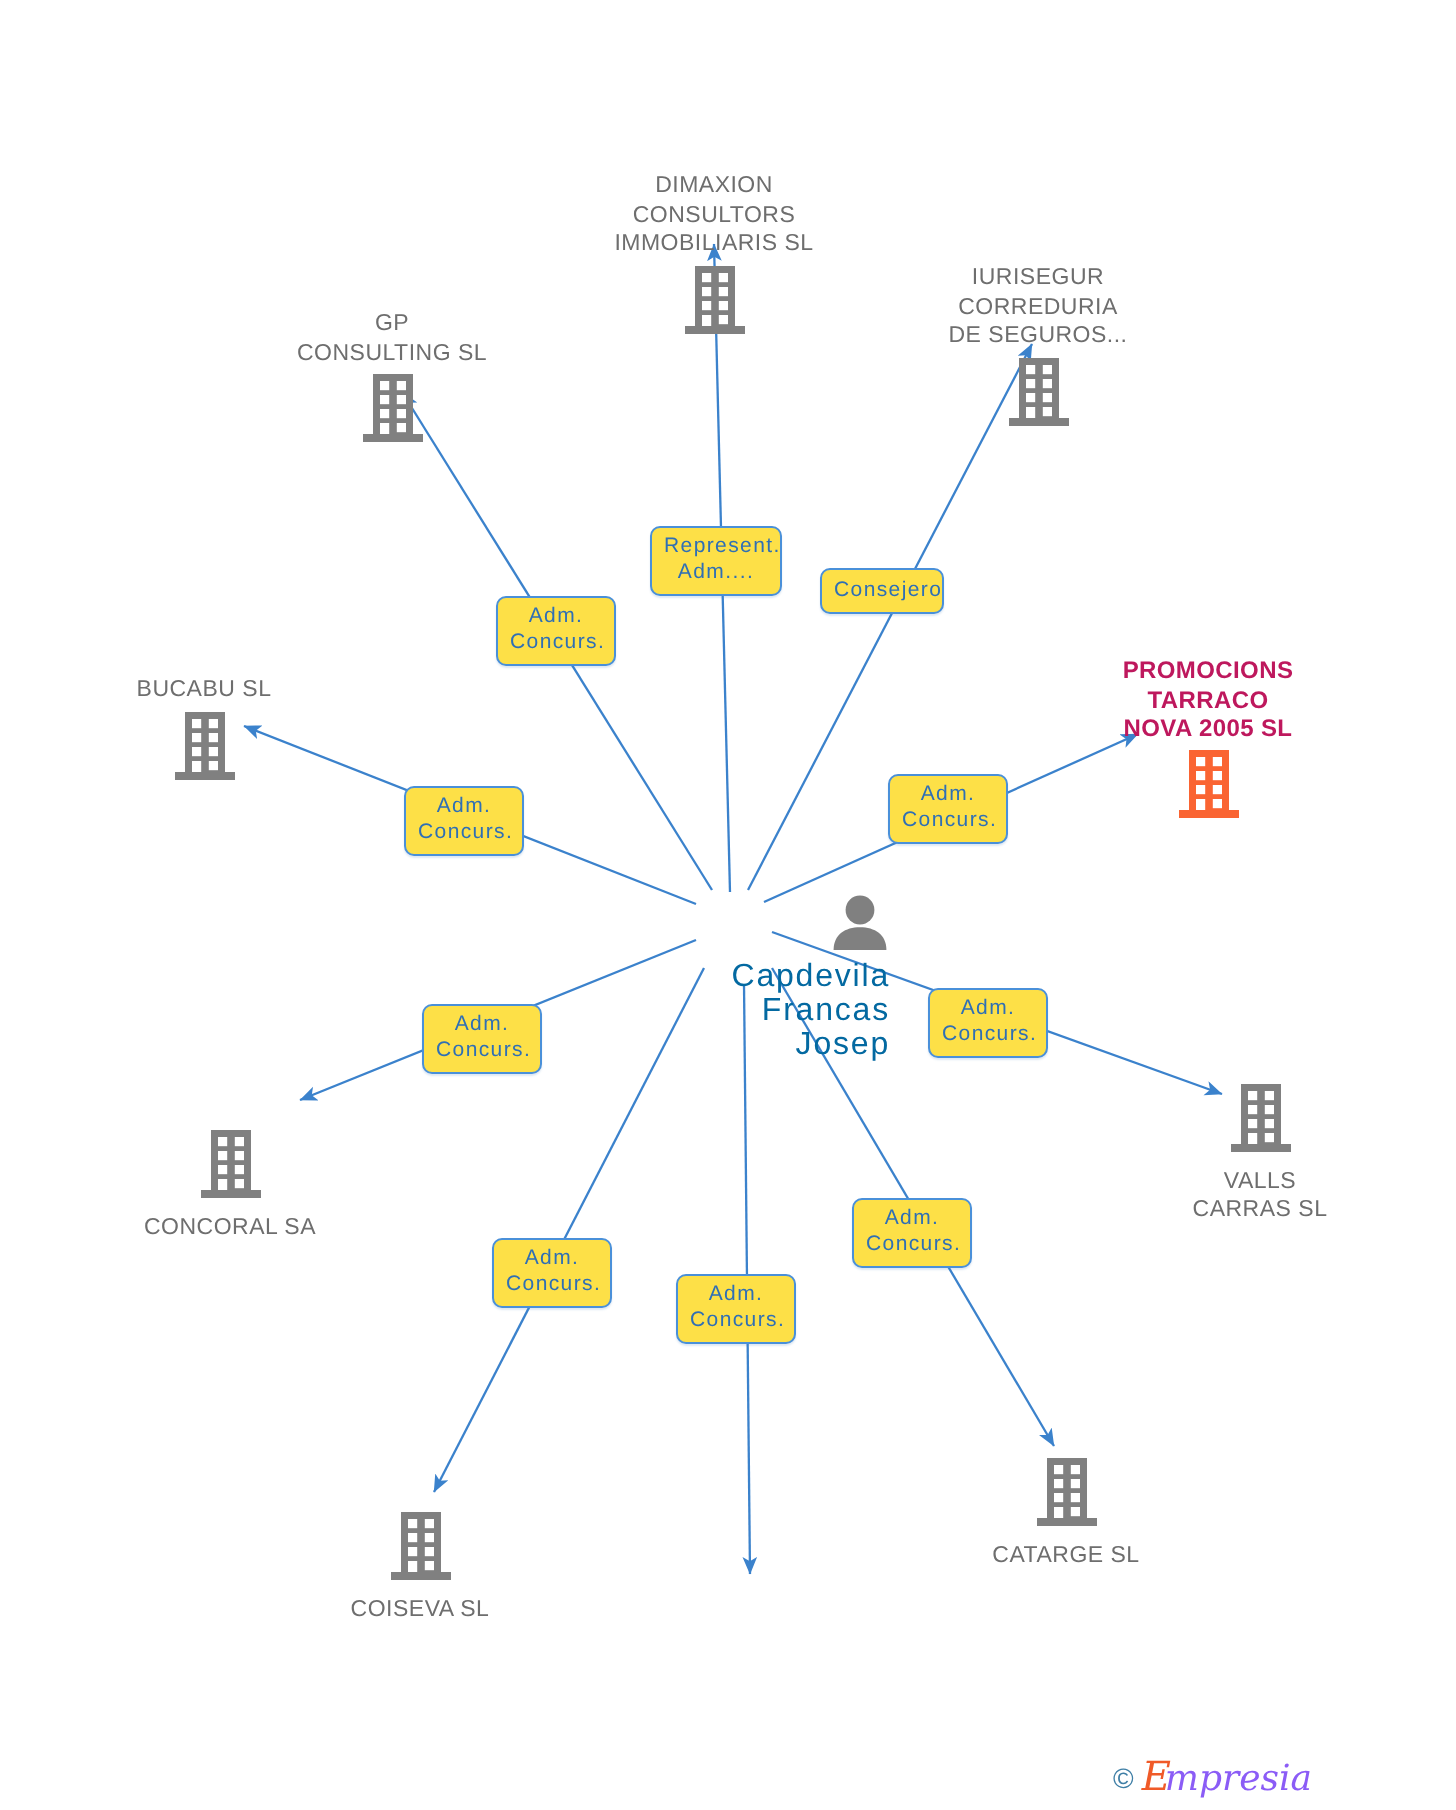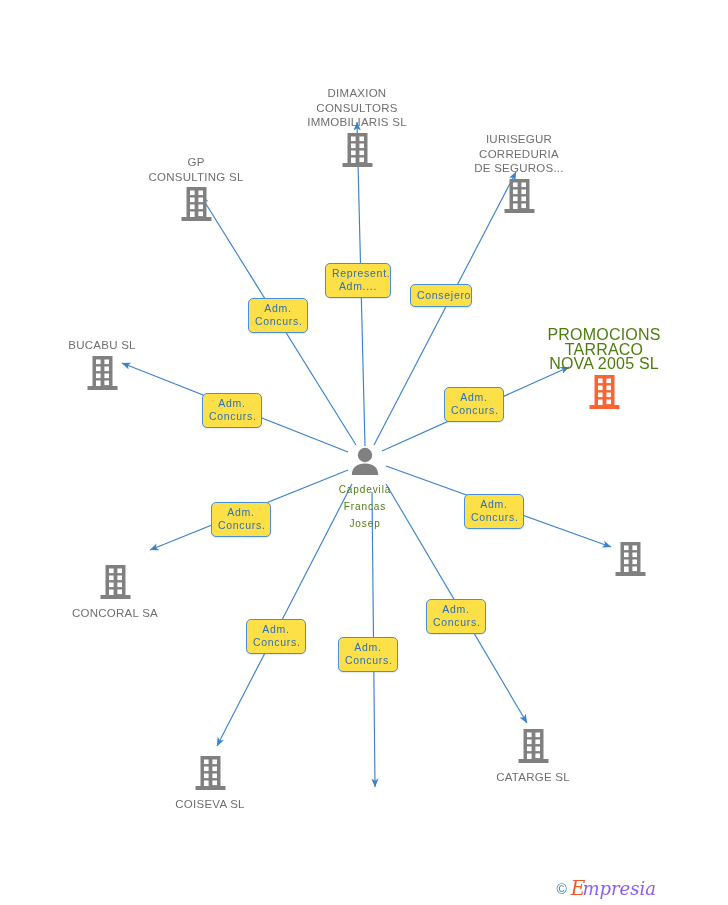--- a/index.html
+++ b/index.html
@@ -43,34 +43,34 @@
     white-space: pre-line;
   }
   .node .icon {
     display: block;
     margin: 0 auto;
   }
   .node.below .label { margin-top: 2px; }
   .node.above .label { margin-bottom: 2px; }
 
   .node.highlight .label {
-    color: #4d7c0f;
-    font-weight: normal;
-    font-size: 16px;
+    color: #be185d;
+    font-weight: bold;
+    font-size: 12px;
     letter-spacing: 0.2px;
   }
 
   
   .person {
     position: absolute;
     width: 160px;
     margin-left: -80px;
-    text-align: center;
-    font-size: 10px;
-    color: #4d7c0f;
+    text-align: right;
+    font-size: 16px;
+    color: #0369a1;
     line-height: 17px;
     letter-spacing: 0.9px;
   }
   .person .icon { display: block; margin: 0 auto; }
   .person .label { display: block; white-space: pre-line; margin-top: 1px; }
 
   
   .edge-label {
     position: absolute;
     box-sizing: border-box;
@@ -301,20 +301,22 @@
         <rect x="9" y="4.5" width="4.6" height="4.6" fill="#ffffff"></rect>
         <rect x="17.4" y="4.5" width="4.6" height="4.6" fill="#ffffff"></rect>
         <rect x="9" y="11.5" width="4.6" height="4.6" fill="#ffffff"></rect>
         <rect x="17.4" y="11.5" width="4.6" height="4.6" fill="#ffffff"></rect>
         <rect x="9" y="18.5" width="4.6" height="4.6" fill="#ffffff"></rect>
         <rect x="17.4" y="18.5" width="4.6" height="4.6" fill="#ffffff"></rect>
         <rect x="9" y="25.5" width="4.6" height="5.5" fill="#ffffff"></rect>
         <rect x="17.4" y="25.5" width="4.6" height="4.6" fill="#ffffff"></rect>
       </svg>
     </span>
+    <span class="label">VALLS
+CARRAS SL</span>
   </div>
 
   <div class="person" style="left:365px; top:447px;">
     <span class="icon">
       <svg width="30" height="28" viewBox="0 0 30 28" xmlns="http://www.w3.org/2000/svg">
         <circle cx="15" cy="8" r="7.2" fill="#808080"></circle>
         <path d="M1.8,28 C1.8,20.2 7.6,16.6 15,16.6 C22.4,16.6 28.2,20.2 28.2,28 Z" fill="#808080"></path>
       </svg>
     </span>
     <span class="label">Capdevila

